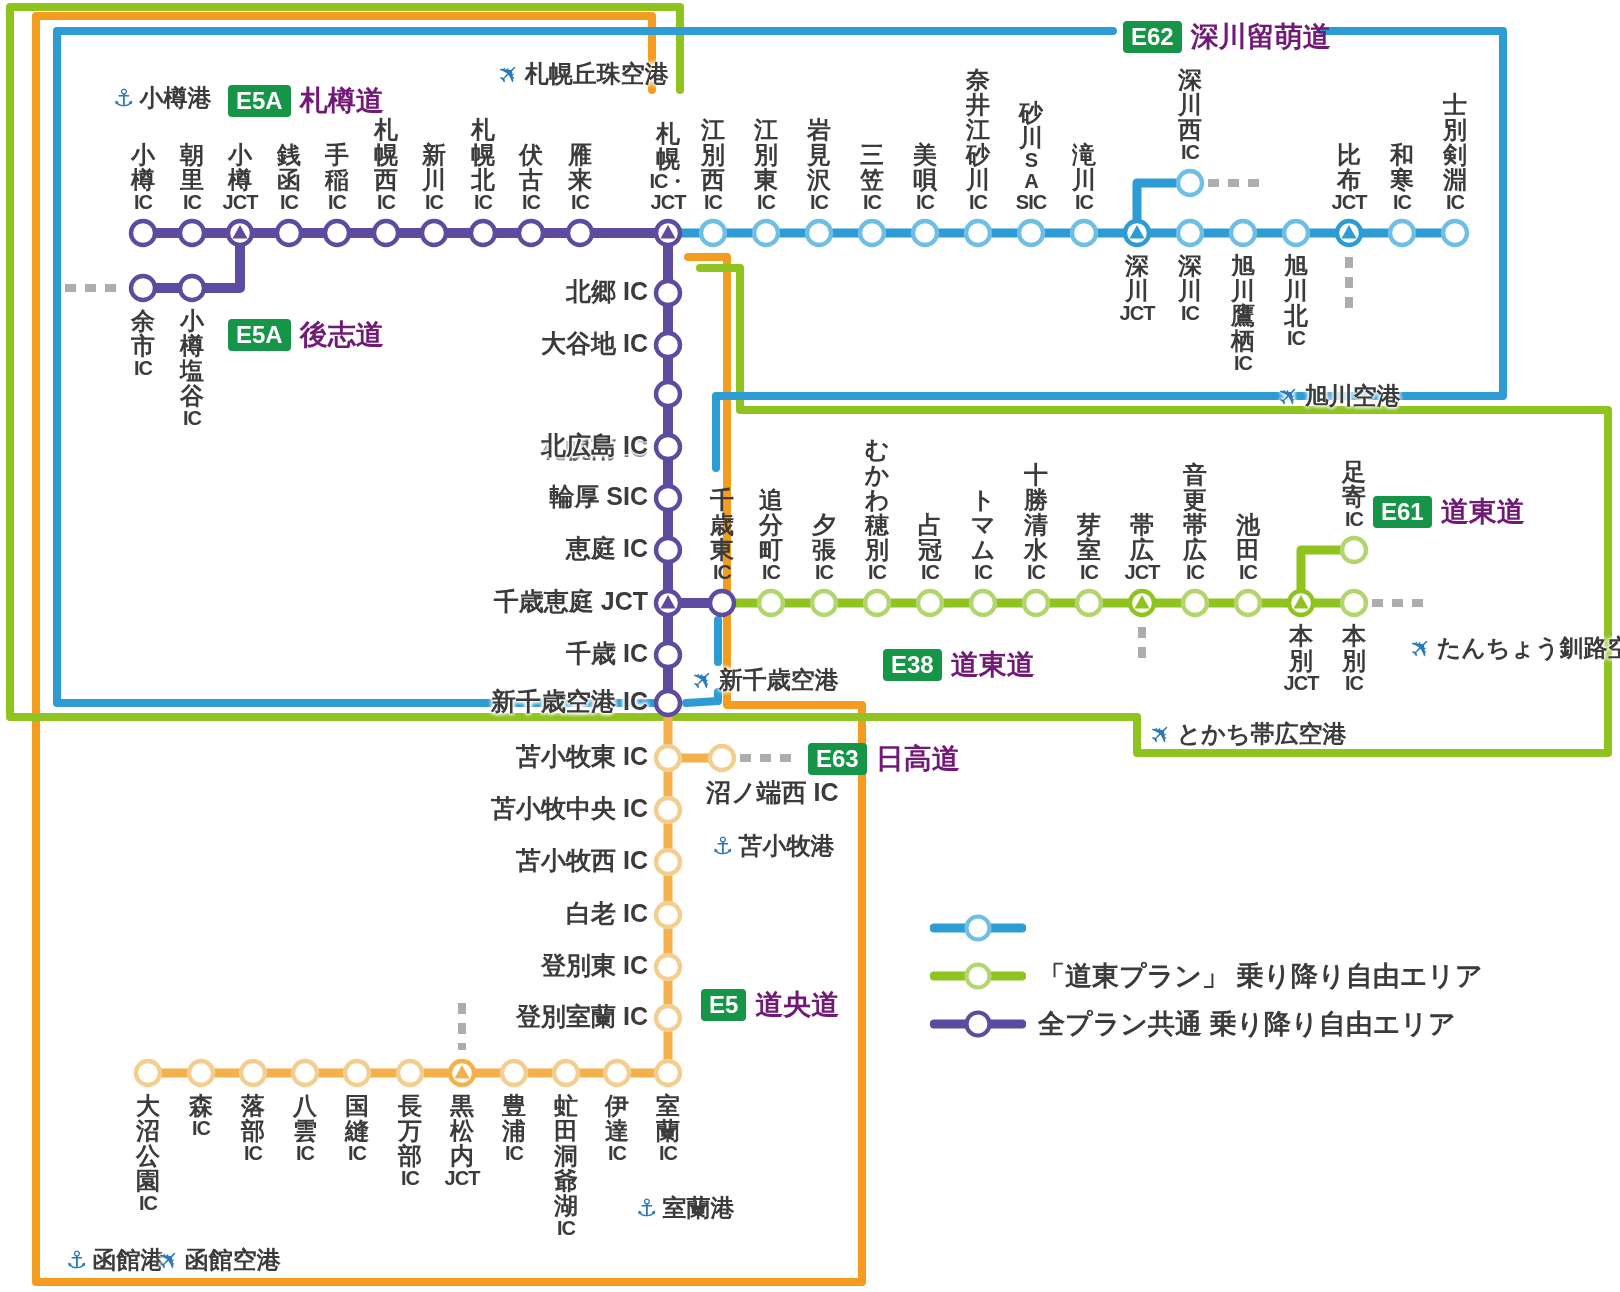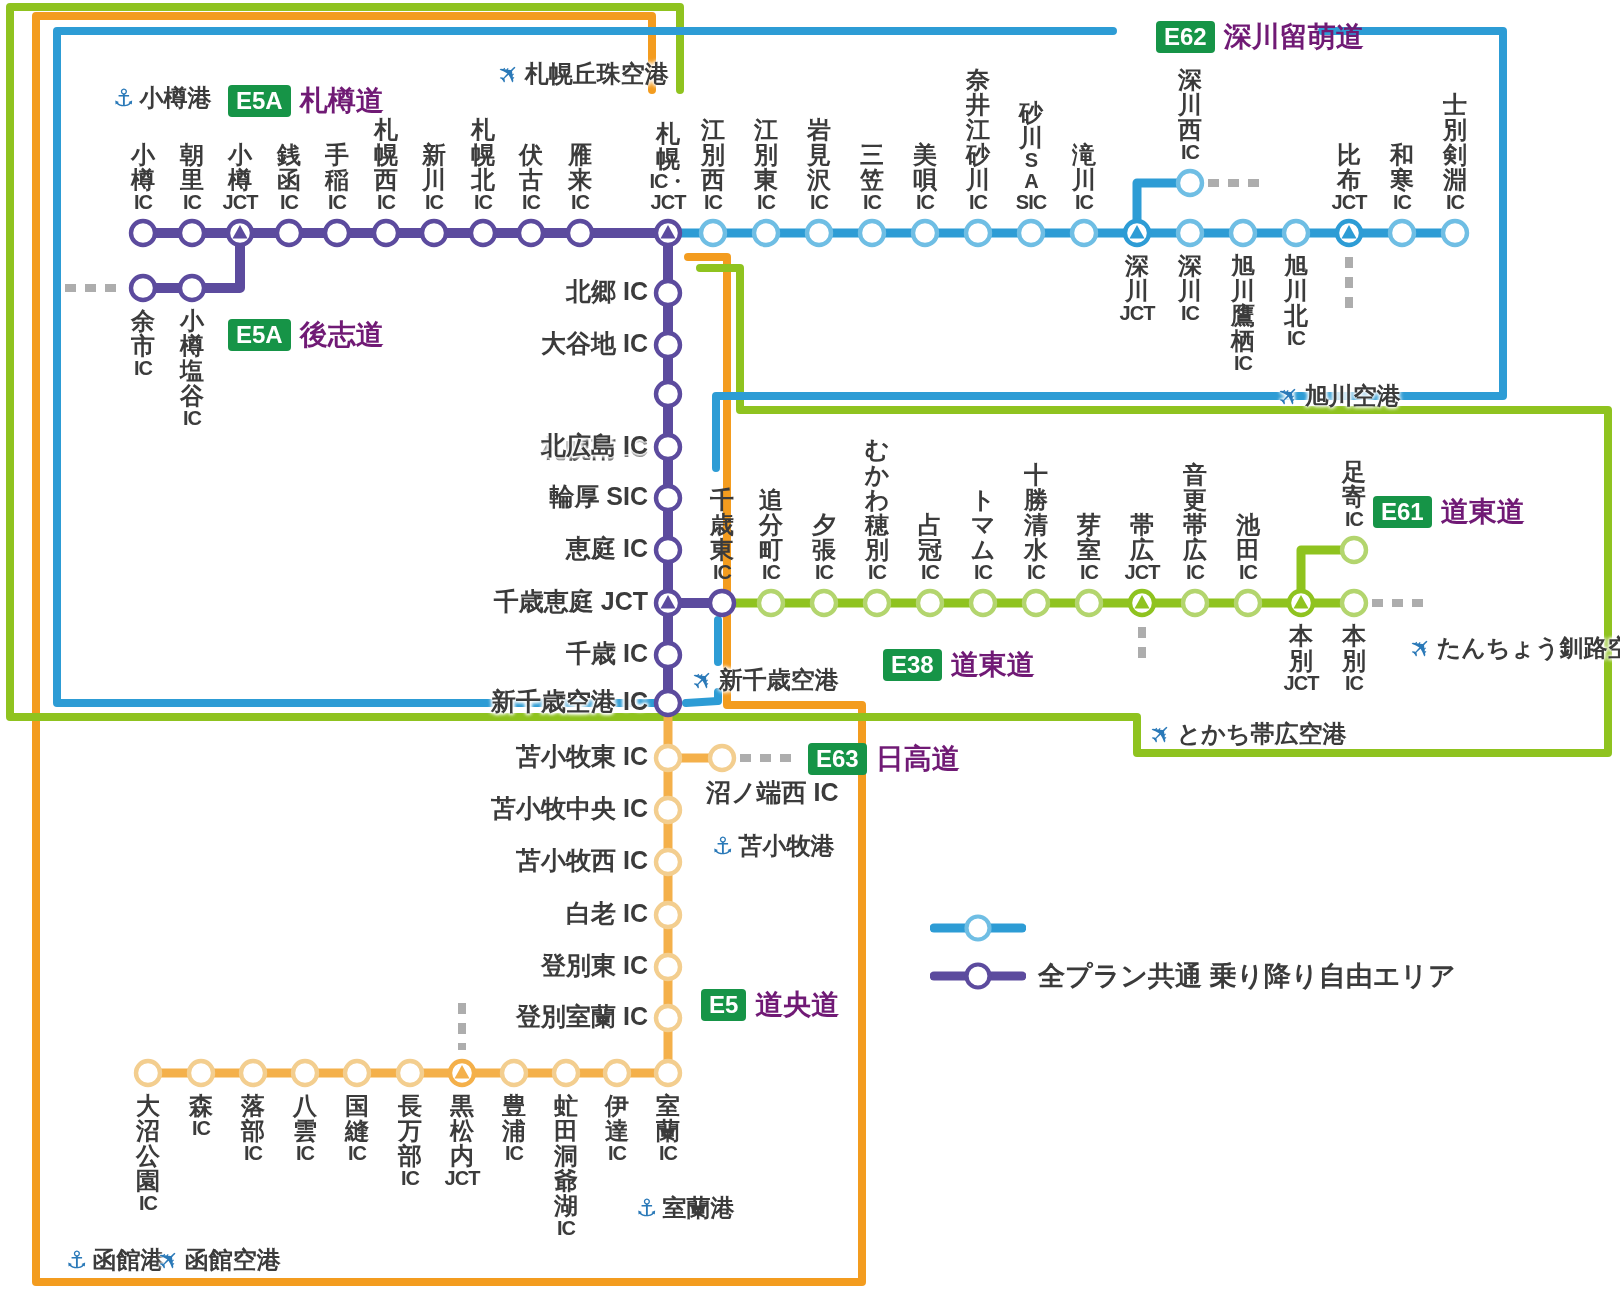--- a/index.html
+++ b/index.html
@@ -594,21 +594,21 @@
         <span class="lat">IC</span>
       </div>
       <div class="road" style="left: 228px; top: 82px;">
         <span class="badge">E5A</span>
         <span class="rname">札樽道</span>
       </div>
       <div class="road" style="left: 228px; top: 316px;">
         <span class="badge">E5A</span>
         <span class="rname">後志道</span>
       </div>
-      <div class="road" style="left: 1123px; top: 18px; margin-left: 33px;">
+      <div class="road" style="left: 1123px; top: 18px;">
         <span class="badge">E62</span>
         <span class="rname">深川留萌道</span>
       </div>
       <div class="road" style="left: 883px; top: 646px;">
         <span class="badge">E38</span>
         <span class="rname">道東道</span>
       </div>
       <div class="road" style="left: 1373px; top: 493px;">
         <span class="badge">E61</span>
         <span class="rname">道東道</span>
@@ -664,19 +664,26 @@
     </div>
   <div id="legend">
       <div class="leg-row">
         <svg width="96" height="36">
           <line x1="4" y1="18" x2="92" y2="18" stroke="#2D9CD5" stroke-width="9" stroke-linecap="round"></line>
           <circle cx="48" cy="18" r="11.5" fill="#fff" stroke="#6FBEE4" stroke-width="4.2"></circle>
         </svg>
       </div>
       <div class="leg-row">
         <svg width="96" height="36">
+          <line x1="4" y1="18" x2="92" y2="18" stroke="#8FC31F" stroke-width="9" stroke-linecap="round"></line>
+          <circle cx="48" cy="18" r="11.5" fill="#fff" stroke="#B3D56E" stroke-width="4.2"></circle>
+        </svg>
+        <span class="leg-txt">「道東プラン」 乗り降り自由エリア</span>
+      </div>
+      <div class="leg-row">
+        <svg width="96" height="36">
           <line x1="4" y1="18" x2="92" y2="18" stroke="#5C4B9E" stroke-width="9" stroke-linecap="round"></line>
           <circle cx="48" cy="18" r="11.5" fill="#fff" stroke="#5C4B9E" stroke-width="4.2"></circle>
         </svg>
         <span class="leg-txt">全プラン共通 乗り降り自由エリア</span>
       </div>
     </div>
 </div>
 
 </body></html>

